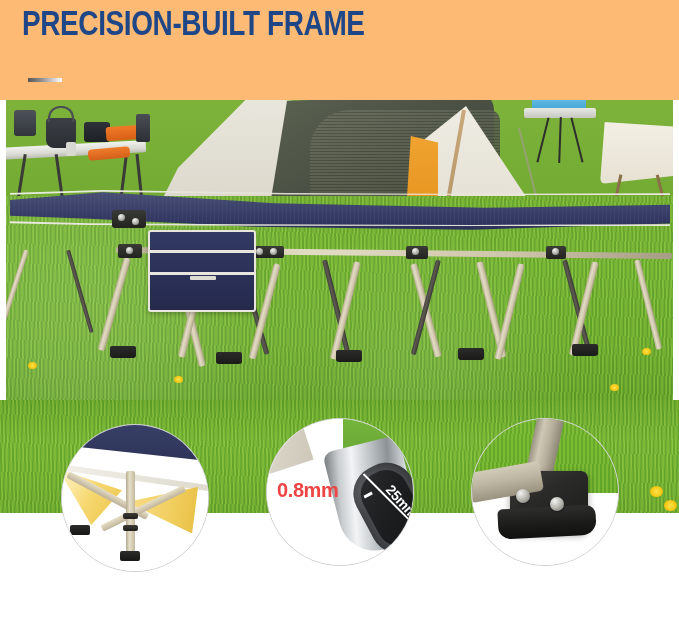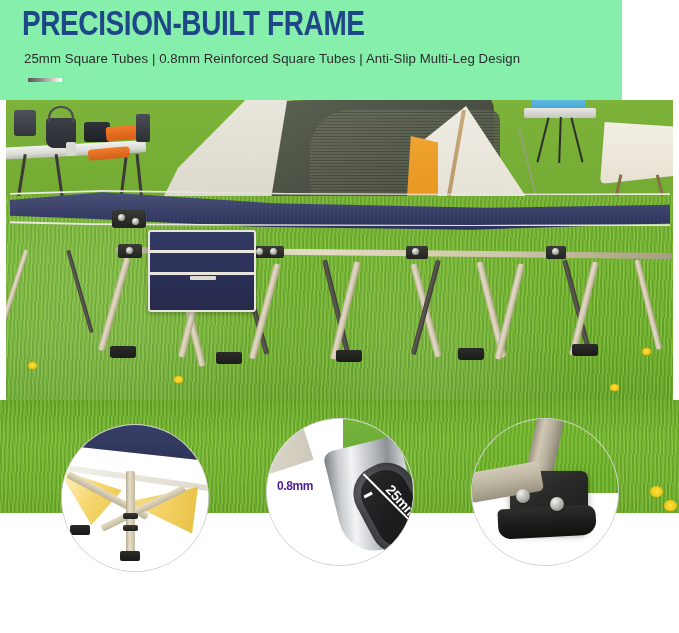--- a/index.html
+++ b/index.html
@@ -17,23 +17,23 @@
     position: relative;
     width: 679px;
     height: 633px;
     background: #ffffff;
   }
 
   
   .header {
     position: absolute;
     left: 0; top: 0;
-    width: 622px;
+    width: 679px;
     height: 100px;
-    background: #86efac;
+    background: #fdba74;
   }
 
   .headline {
     position: absolute;
     left: 22px;
     top: 4px;
     font-family: "Liberation Sans", sans-serif;
     font-size: 35px;
     font-weight: bold;
     letter-spacing: -0.5px;
@@ -554,23 +554,23 @@
     letter-spacing: -0.3px;
     transform: rotate(62deg);
     transform-origin: center;
     white-space: nowrap;
     text-shadow: 0 1px 1px rgba(0,0,0,0.5);
   }
   .label-08mm {
     position: absolute;
     left: 10px; top: 60px;
     font-family: "Liberation Sans", sans-serif;
-    font-size: 12px;
+    font-size: 20px;
     font-weight: bold;
-    color: #4c1d95;
+    color: #ef4444;
     letter-spacing: -0.4px;
     white-space: nowrap;
   }
 
   
   .c3-bg { position: absolute; inset: 0; background: #ffffff; }
   .c3-grass {
     position: absolute; left: 0; top: 0;
     width: 148px; height: 74px;
     background:
@@ -633,21 +633,20 @@
     font-weight: 400;
   }
 </style>
 </head>
 <body>
 
 <div class="infographic">
 
   <div class="header">
     <div class="headline">PRECISION-BUILT FRAME</div>
-    <div class="subhead">25mm Square Tubes | 0.8mm Reinforced Square Tubes | Anti-Slip Multi-Leg Design</div>
     <div class="accent-bar"></div>
   </div>
 
   <div class="main-photo">
 
     <div class="mp-sky"></div>
 
     <div class="tent">
       <div class="tent-left"></div>
       <div class="tent-dark"></div>

